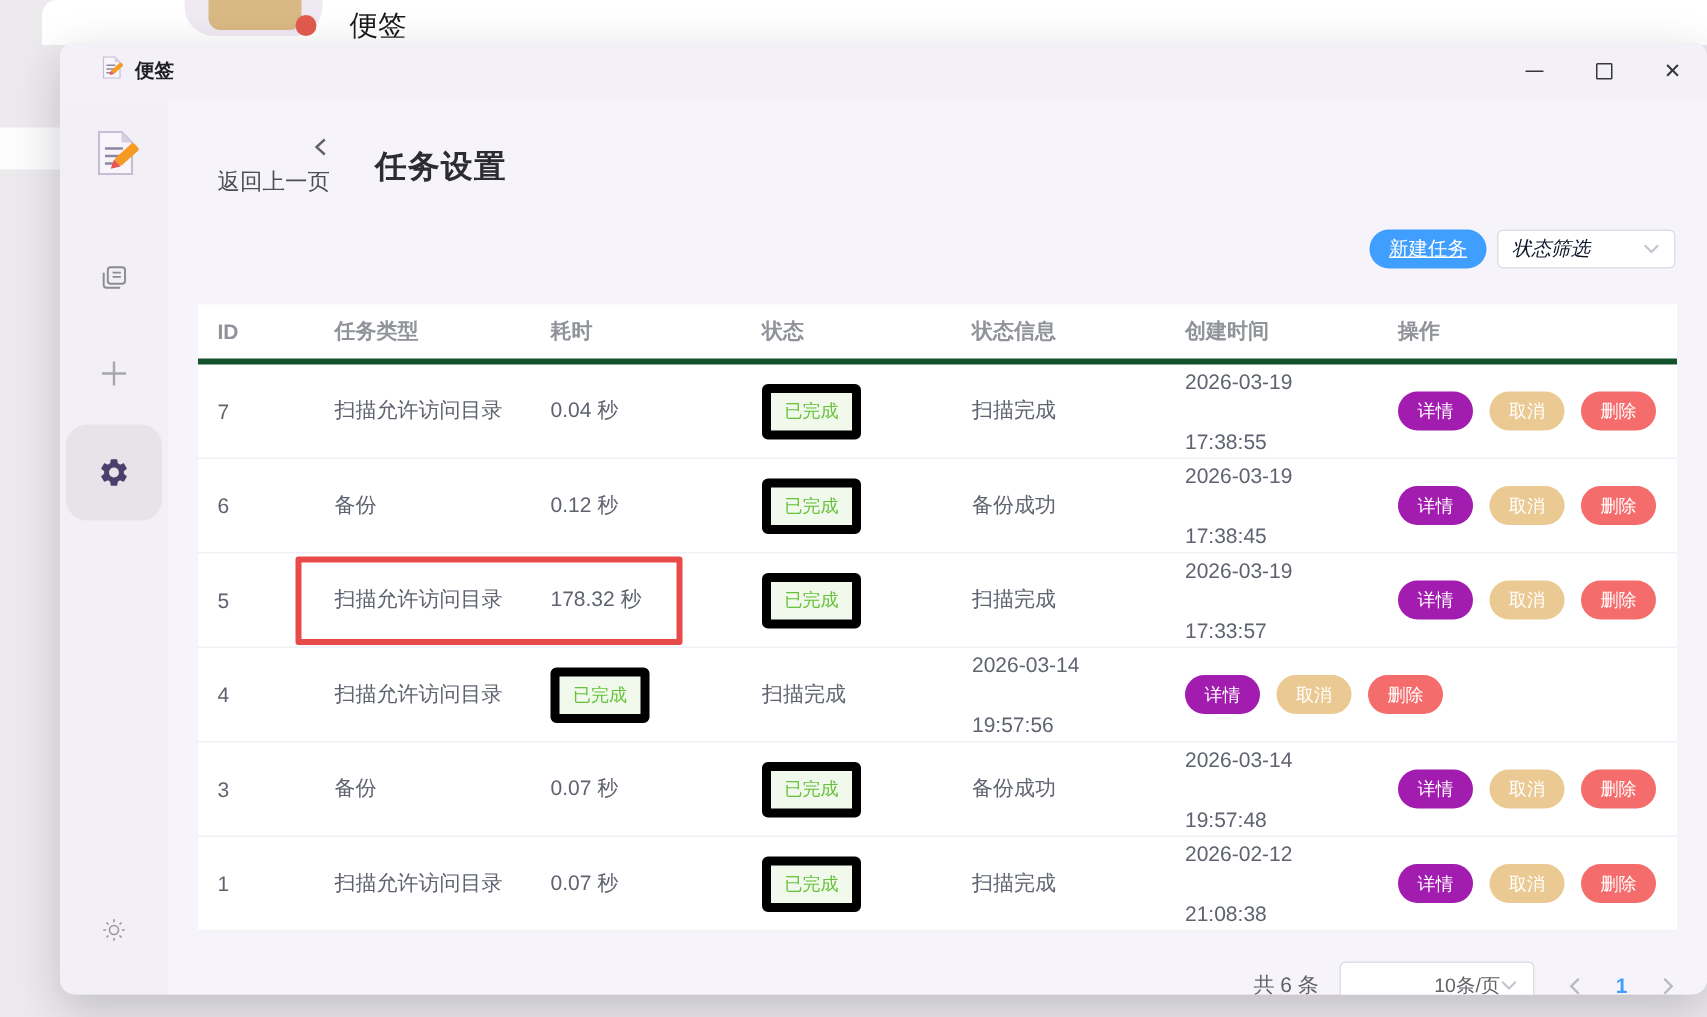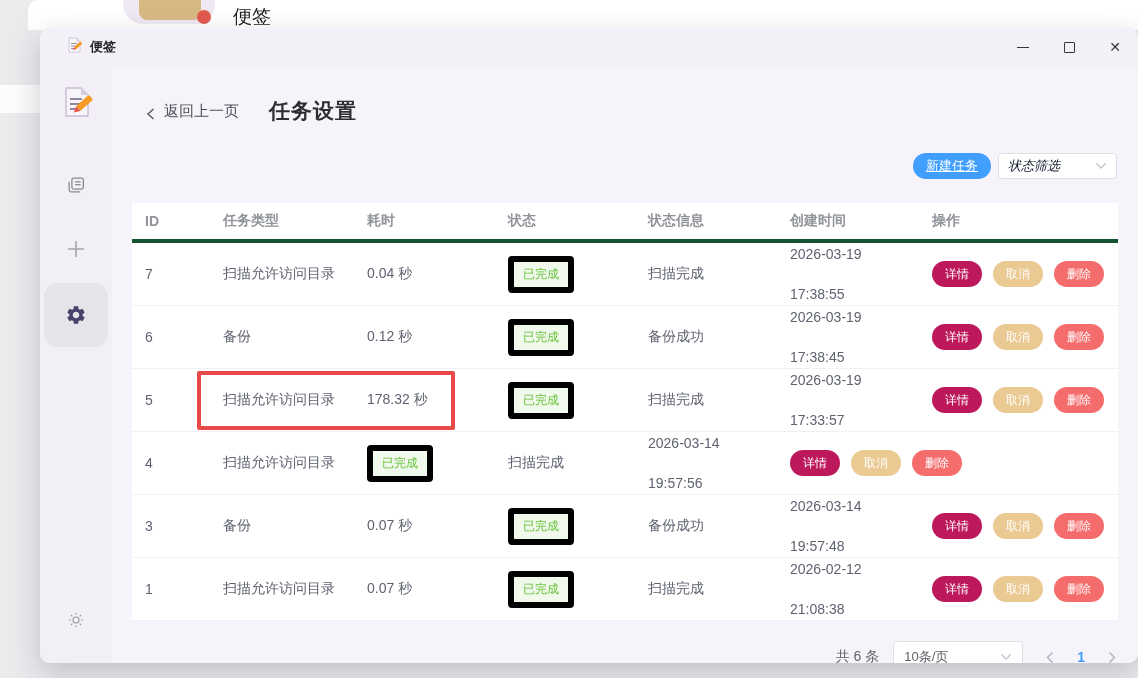--- a/index.html
+++ b/index.html
@@ -33,53 +33,53 @@
   .side-item { position:absolute; left:50%; transform:translateX(-50%); display:flex; align-items:center; justify-content:center; }
   .side-logo { top:18px; width:36px; height:36px; }
   .side-notes { top:107px; width:24px; height:24px; }
   .side-add { top:170px; width:26px; height:26px; color:#A6A6AC; font-size:24px; font-weight:300; }
   .side-settings { top:217px; width:64px; height:64px; background:#E6E4E8; border-radius:14px; }
   .side-theme { top:544px; width:20px; height:20px; }
 
   
   .content { flex:1; position:relative; background:#F6F4FA; }
   .page-header { position:absolute; left:33px; top:31px; height:28px; display:flex; align-items:center; }
-  .back-link { display:flex; align-items:flex-end; gap:7px; cursor:pointer; }
+  .back-link { display:flex; align-items:flex-end; gap:7px; cursor:pointer;flex-direction:column; }
   .back-label { font-size:15px; color:#4c4f56; }
   .page-title { font-size:21px; font-weight:bold; color:#2b2d33; margin-left:30px; letter-spacing:1px;font-family:Liberation Mono, monospace; }
 
   .toolbar { position:absolute; right:21px; top:87px; display:flex; gap:7px; align-items:center; }
   .btn-primary { background:#409EFF; color:#fff; font-size:13px; border:none; border-radius:13px; height:26px; padding:0 13px; cursor:pointer;text-decoration:underline; }
   .filter-select { width:119px; height:26px; background:#fff; border:1px solid #DCDFE6; border-radius:4px;
                    display:flex; align-items:center; justify-content:space-between; padding:0 9px; cursor:pointer; }
   .filter-select .ph { font-size:13px; color:#0f172a;font-style:italic; }
 
   
   .table-card { position:absolute; left:20px; top:137px; width:986px; background:#fff; }
   .thead-row, .trow { display:grid; grid-template-columns:78px 144px 141px 140px 142px 142px 1fr; padding-left:13px; }
   .thead-row { height:40px; border-bottom:4px solid #14532d; }
   .th { display:flex; align-items:center; font-size:14px; font-weight:bold; color:#909399; }
   .trow { height:63px; border-bottom:1px solid #EEF0F5; position:relative; }
   .td { display:flex; align-items:center; font-size:14px; color:#5f6370; }
   .td.time { flex-direction:column; align-items:flex-start; justify-content:space-between; line-height:22px; }
   .badge { font-size:12px; color:#67C23A; background:#F0F9EB; border:6px solid #000000; border-radius:4px; padding:4px 9px; }
   .ops { display:flex; gap:11px; align-items:center; }
   .pill { border:none; border-radius:13px; height:26px; padding:0 13px; font-size:12px; color:#fff; cursor:pointer; white-space:nowrap; }
-  .pill.blue { background:#be185d; }
+  .pill.blue { background:#a21caf; }
   .pill.tan  { background:#EBC992; }
   .pill.red  { background:#F56C6C; }
   .row-hl { display:none; position:absolute; left:65px; top:2px; width:258px; height:59px;
             border:4px solid #E84A4A; border-radius:2px; pointer-events:none; z-index:5; }
   .trow.highlighted .row-hl { display:block; }
 
   
   .pagination { position:absolute; right:21px; top:575px; display:flex; align-items:center; gap:14px; }
   .pg-total { font-size:14px; color:#606266; }
   .pg-size { width:130px; height:32px; background:#fff; border:1px solid #DCDFE6; border-radius:4px;
-             display:flex; align-items:center; justify-content:space-between; padding:0 10px; cursor:pointer; }
+             display:flex; align-items:center; justify-content:flex-end; padding:0 10px; cursor:pointer; }
   .pg-size .val { font-size:13px; color:#606266; }
   .pager { display:flex; align-items:center; gap:22px; margin-left:8px; }
   .pg-num { font-size:14px; color:#409EFF; font-weight:bold; }
   .pg-arrow { display:flex; align-items:center; cursor:pointer; }
 </style>
 </head>
 <body>
 
 <div class="bg-top">
   <div class="bg-big-icon">

